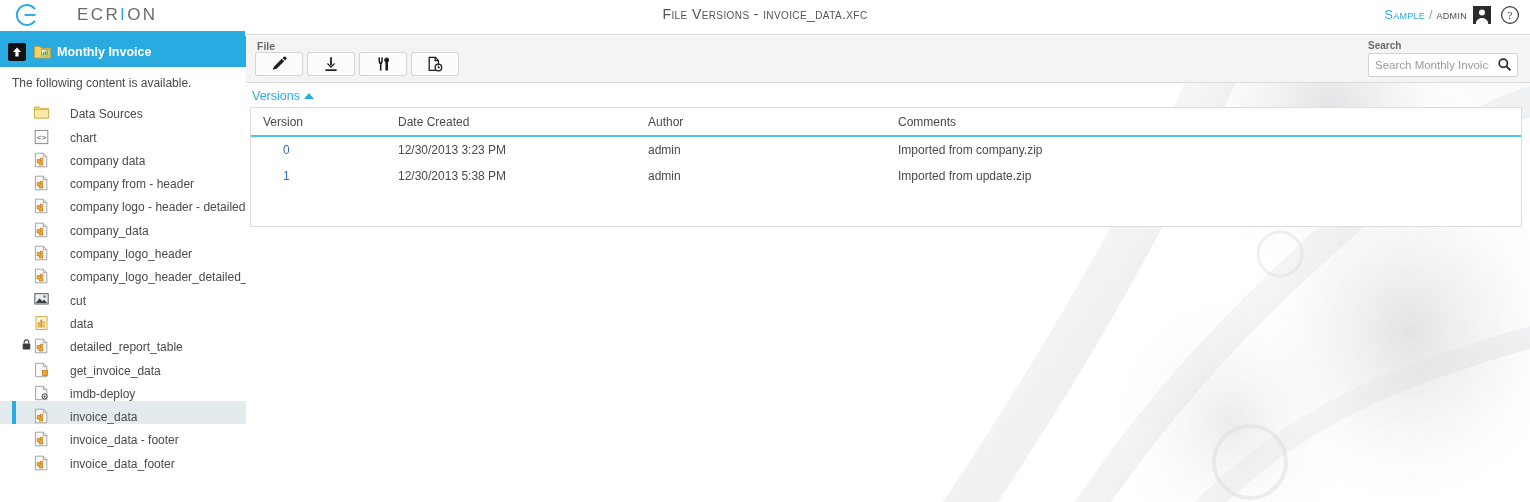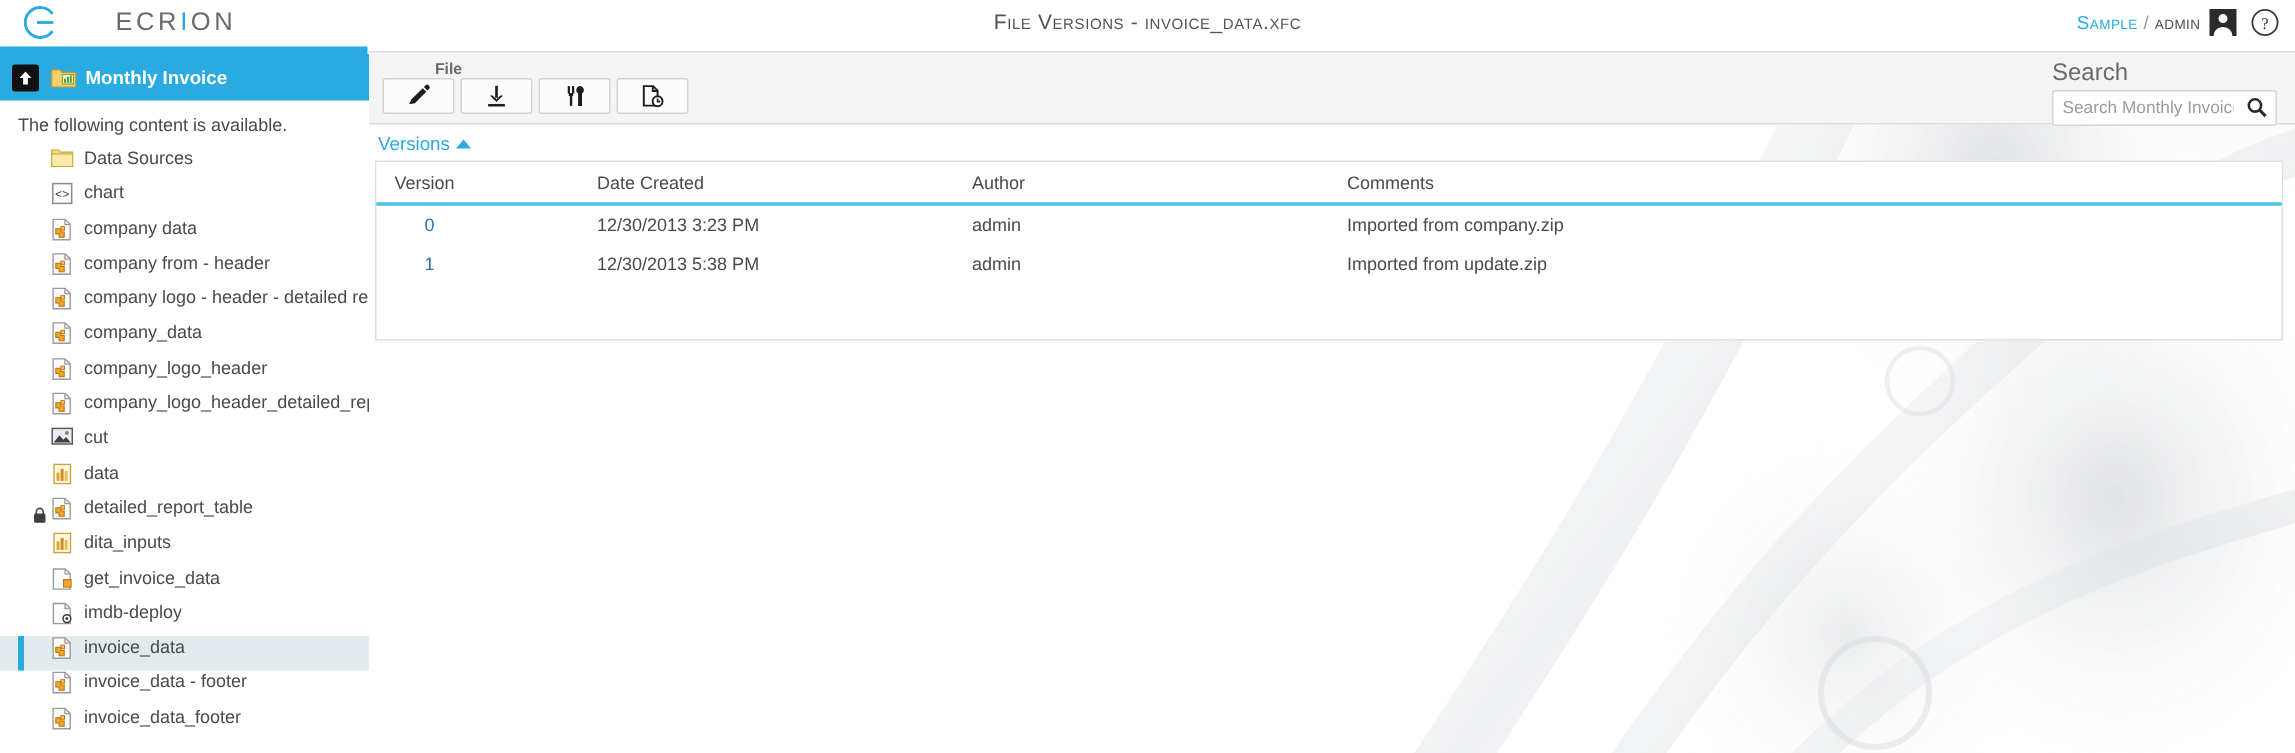--- a/index.html
+++ b/index.html
@@ -42,42 +42,42 @@
   .sb-folder{margin-left:8px;width:17px;height:15px;flex:0 0 auto;}
   .sb-title{margin-left:6px;font-size:12.5px;font-weight:bold;color:#fff;flex:1 1 auto;white-space:nowrap;overflow:hidden;}
   .caret{width:0;height:0;border-left:9px solid transparent;border-right:9px solid transparent;border-top:10px solid #fff;flex:0 0 auto;margin-right:2px;}
 
   .sb-sub{position:relative;height:31px;display:flex;align-items:center;padding:0 10px 0 12px;box-sizing:border-box;}
   .sb-sub-text{font-size:12px;color:#4a4a4a;flex:1 1 auto;}
   .grid-ico{width:16px;height:16px;display:grid;grid-template-columns:7px 7px;grid-template-rows:7px 7px;gap:2px;}
   .grid-ico i{background:#3c3c3c;display:block;width:7px;height:7px;}
 
   .filelist{position:relative;height:399px;overflow:hidden;}
-  .frow{position:relative;height:23.3px;display:flex;align-items:flex-start;padding-left:34px;box-sizing:border-box;}
+  .frow{position:relative;height:23.3px;display:flex;align-items:flex-end;padding-left:34px;box-sizing:border-box;gap:14px;}
   .frow.sel{background:#e3ebef;}
   .frow.sel:before{content:"";position:absolute;left:12px;top:0;width:4px;height:23.3px;background:#29abe2;}
   .frow .lock{position:absolute;left:22px;top:5px;width:9px;height:11px;}
   .fico{width:15px;height:16px;flex:0 0 auto;margin-right:7px;}
   .fname{font-size:12px;color:#4a4a4a;white-space:nowrap;overflow:hidden;}
   .frow.haslock{padding-left:34px;}
 
   .sb-scroll{position:absolute;right:1px;top:36px;width:5px;height:460px;background:#f2f2f2;}
   .sb-thumb{position:absolute;right:1px;top:36px;width:5px;height:150px;background:#cdcdcd;}
 
   
   .main{position:absolute;left:246px;top:36px;width:1284px;height:466px;overflow:hidden;background:#fff;}
   .bgart{position:absolute;right:-40px;bottom:-80px;width:760px;height:680px;pointer-events:none;opacity:.85;}
 
   .ribbon{position:absolute;left:0;top:0;width:1284px;height:46px;background:#f4f4f4;border-bottom:1px solid #dcdcdc;}
-  .grp-label{position:absolute;left:11px;top:4px;font-size:10.5px;color:#6a6a6a;font-weight:bold;margin-left:33px;}
+  .grp-label{position:absolute;left:11px;top:4px;font-size:10.5px;color:#6a6a6a;font-weight:bold;}
   .tbtns{position:absolute;left:9px;top:16px;display:flex;gap:4px;}
   .tbtn{width:46px;height:22px;border:1px solid #d4d4d4;background:#fcfcfc;border-radius:2px;display:flex;align-items:center;justify-content:center;cursor:pointer;}
 
   .searchwrap{position:absolute;right:12px;top:4px;width:150px;}
-  .search-label{font-size:16px;color:#6a6a6a;font-weight:normal;margin-bottom:2px;}
+  .search-label{font-size:10px;color:#6a6a6a;font-weight:bold;margin-bottom:2px;}
   .searchbox{position:relative;height:22px;border:1px solid #d4d4d4;background:#fff;border-radius:2px;}
   .searchbox input{position:absolute;left:4px;top:0;width:114px;height:20px;border:0;outline:0;background:transparent;font-size:11.5px;color:#555;font-family:inherit;}
   .searchbox input::placeholder{color:#9b9b9b;}
   .sicon{position:absolute;right:5px;top:3px;width:15px;height:15px;cursor:pointer;}
 
   .sectitle{position:absolute;left:6px;top:53px;font-size:12.5px;color:#29abe2;}
   .sectri{display:inline-block;margin-left:4px;width:0;height:0;border-left:5px solid transparent;border-right:5px solid transparent;border-bottom:6px solid #29abe2;vertical-align:1px;}
 
   .card{position:absolute;left:4px;top:71px;width:1272px;height:120px;background:#fff;border:1px solid #dedede;box-sizing:border-box;}
   table.vtab{width:100%;border-collapse:collapse;table-layout:fixed;}
@@ -255,29 +255,20 @@
               <path d="M2.2 4.6V3.2a2.3 2.3 0 0 1 4.6 0v1.4" fill="none" stroke="#4a4a4a" stroke-width="1.1"></path>
               <rect x="0.7" y="4.4" width="7.6" height="6.1" rx="1" fill="#3d3d3d"></rect>
             </svg></span>
           <span class="fico"><svg width="15" height="16" viewBox="0 0 15 16">
               <path d="M1.4 1.2h8l3.4 3.4v10.2H1.4z" fill="#fbfbfb" stroke="#9a9a9a" stroke-width="0.9"></path>
               <path d="M9.3 1.4v3.3h3.3" fill="none" stroke="#9a9a9a" stroke-width="0.9"></path>
               <path d="M3.2 7.5h3.4v2.2h2.2v3.4H5.4v-2.2H3.2z" fill="#f5a623" stroke="#b8731a" stroke-width="0.7"></path>
               <rect x="6.6" y="6.1" width="2.4" height="2.4" fill="#f7c14b" stroke="#b8731a" stroke-width="0.6"></rect>
             </svg></span>
           <span class="fname">detailed_report_table</span>
-        </div>
-        <div class="frow">
-          <span class="fico"><svg width="15" height="16" viewBox="0 0 15 16">
-              <rect x="2" y="1.6" width="11" height="12.8" fill="#fdf6e3" stroke="#c9a43a" stroke-width="0.9"></rect>
-              <rect x="3.7" y="7" width="2" height="5.6" fill="#e0a52a"></rect>
-              <rect x="6.4" y="4.6" width="2" height="8" fill="#c98f1e"></rect>
-              <rect x="9.1" y="6" width="2" height="6.6" fill="#e8bf55"></rect>
-            </svg></span>
-          <span class="fname">dita_inputs</span>
         </div>
         <div class="frow">
           <span class="fico"><svg width="15" height="16" viewBox="0 0 15 16">
               <path d="M1.6 1.3h8l3.2 3.2v10.2H1.6z" fill="#fcfcfc" stroke="#9a9a9a" stroke-width="0.9"></path>
               <path d="M9.4 1.5v3.1h3.1" fill="none" stroke="#9a9a9a" stroke-width="0.9"></path>
               <rect x="8.4" y="8.4" width="5" height="5" fill="#f2a52b" stroke="#b8731a" stroke-width="0.7"></rect>
             </svg></span>
           <span class="fname">get_invoice_data</span>
         </div>
         <div class="frow">

